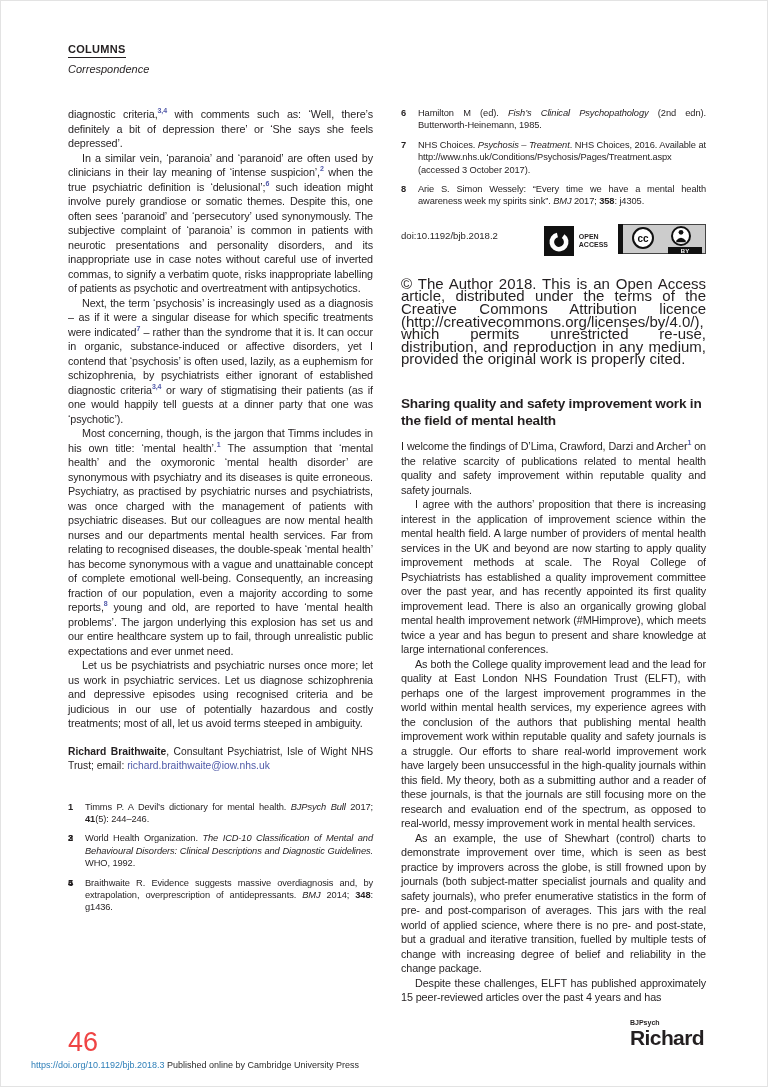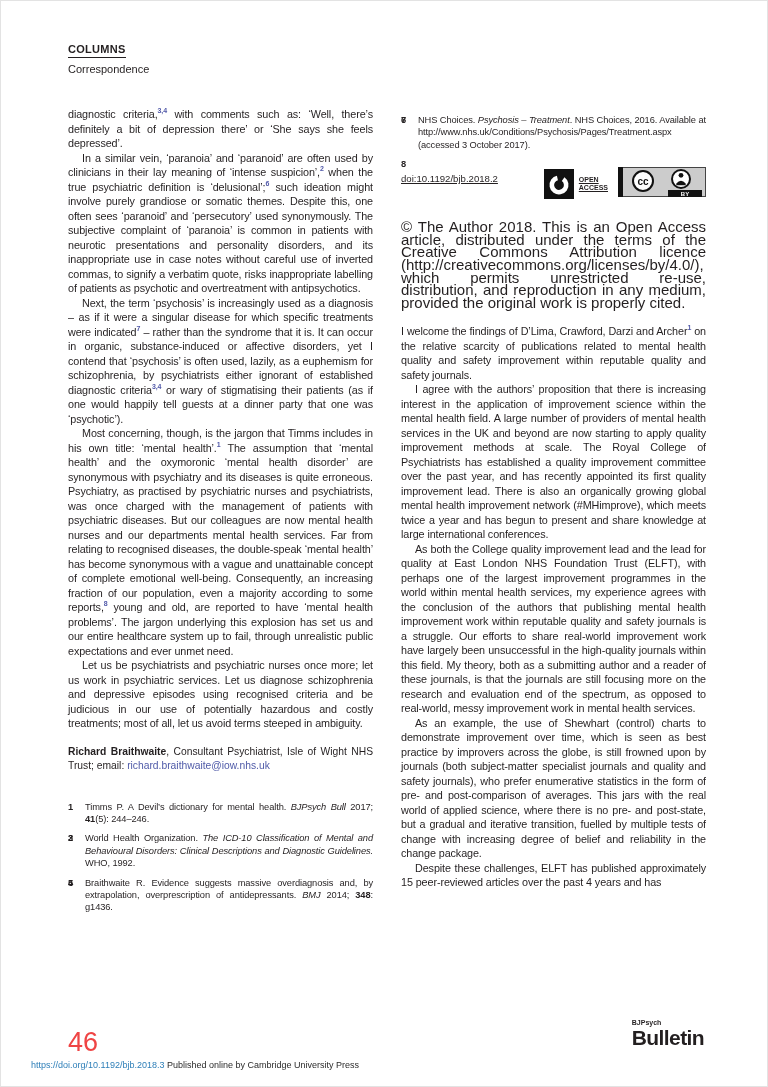--- a/index.html
+++ b/index.html
@@ -11,41 +11,41 @@
     box-sizing:border-box;
     font-family:"Liberation Sans","DejaVu Sans",sans-serif;
     color:#231f20;
     overflow:hidden;
   }
   .content{position:absolute;left:67px;top:38px;width:638px;}
   .kicker{
     font-size:11px;font-weight:bold;letter-spacing:.3px;
     display:inline-block;border-bottom:1.6px solid #231f20;padding-bottom:2px;
   }
-  .subkicker{font-size:11px;margin-top:5px;}
+  .subkicker{font-size:11px;margin-top:5px;font-style:italic;}
   .cols{display:flex;gap:28px;margin-top:32px;}
   .col{width:305px;}
   .bp{
     margin:0;font-size:10.8px;line-height:14.5px;text-align:justify;
     letter-spacing:-0.1px;
   }
   .bp.ind{text-indent:14px;}
   sup.cite{
     font-size:7px;line-height:0;vertical-align:super;
     color:#5058a8;font-weight:bold;
   }
   a.lnk{color:#4f5aa8;text-decoration:none;}
   .sig{margin:14px 0 0 0;font-size:10.3px;line-height:14px;text-align:justify;}
   .reflist{margin-top:28px;}
   .ref{
     position:relative;padding-left:17px;margin-bottom:7px;
     font-size:9.3px;line-height:12.4px;text-align:justify;letter-spacing:-0.1px;
   }
   .rn{position:absolute;left:0;top:0;font-weight:bold;}
-  .doirow{display:flex;justify-content:space-between;align-items:flex-start;margin-top:16px;text-decoration:underline;}
+  .doirow{display:flex;justify-content:space-between;align-items:flex-start;margin-top:16px;}
   .doi{font-size:9.6px;padding-top:6px;}
   .badges{display:flex;gap:10px;align-items:center;}
   .oa{display:flex;align-items:center;gap:5px;}
   .oa-box{width:30px;height:30px;background:#111;display:flex;align-items:center;justify-content:center;}
   .oa-text{font-size:7px;font-weight:bold;line-height:8px;color:#231f20;}
   .copyright{margin-top:20px;font-size:15px;line-height:12.6px;text-align:justify;}
   .art-title{
     margin:30px 0 10px 0;font-size:13.6px;line-height:16.5px;font-weight:bold;
     letter-spacing:-0.2px;text-align:left;
   }
@@ -88,23 +88,23 @@
             <div class="ref"><span class="rn">1</span><span><span>Timms P. A Devil’s dictionary for mental health. </span><em>BJPsych Bull</em><span> 2017; </span><strong>41</strong><span>(5): 244–246.</span></span></div>
             <div class="ref"><span class="rn">2</span></div>
             <div class="ref"><span class="rn">3</span><span><span>World Health Organization. </span><em>The ICD-10 Classification of Mental and Behavioural Disorders: Clinical Descriptions and Diagnostic Guidelines.</em><span> WHO, 1992.</span></span></div>
             <div class="ref"><span class="rn">4</span></div>
             <div class="ref"><span class="rn">5</span><span><span>Braithwaite R. Evidence suggests massive overdiagnosis and, by extrapolation, overprescription of antidepressants. </span><em>BMJ</em><span> 2014; </span><strong>348</strong><span>: g1436.</span></span></div>
           </div>
       </div>
 
       <div class="col">
         <div>
-            <div class="ref"><span class="rn">6</span></div>
+            <div class="ref"><span class="rn">6</span><span><span>Hamilton M (ed). </span><em>Fish’s Clinical Psychopathology</em><span> (2nd edn). Butterworth-Heinemann, 1985.</span></span></div>
             <div class="ref"><span class="rn">7</span><span><span>NHS Choices. </span><em>Psychosis – Treatment</em><span>. NHS Choices, 2016. Available at http://www.nhs.uk/Conditions/Psychosis/Pages/Treatment.aspx (accessed 3 October 2017).</span></span></div>
-            <div class="ref"><span class="rn">8</span></div>
+            <div class="ref"><span class="rn">8</span><span><span>Arie S. Simon Wessely: “Every time we have a mental health awareness week my spirits sink”. </span><em>BMJ</em><span> 2017; </span><strong>358</strong><span>: j4305.</span></span></div>
           </div>
 
         <div class="doirow">
           <div class="doi">doi:10.1192/bjb.2018.2</div>
           <div class="badges">
             <div class="oa">
               <div class="oa-box">
                 <svg width="30" height="30" viewBox="0 0 30 30" aria-hidden="true">
                   <rect x="0" y="0" width="30" height="30" fill="#111"></rect>
                   <circle cx="15" cy="16" r="7.2" fill="none" stroke="#fff" stroke-width="4.6" stroke-dasharray="39 7" transform="rotate(-55 15 16)"></circle>
@@ -128,32 +128,33 @@
                 </g>
                 <rect x="50" y="23" width="34" height="7" fill="#111"></rect>
                 <text x="67" y="28.6" font-size="6" font-weight="bold" text-anchor="middle" fill="#fff">BY</text>
               </svg>
             </div>
           </div>
         </div>
 
         <p class="copyright">© The Author 2018. This is an Open Access article, distributed under the terms of the Creative Commons Attribution licence (http://creativecommons.org/licenses/by/4.0/), which permits unrestricted re-use, distribution, and reproduction in any medium, provided the original work is properly cited.</p>
 
+        <h2 class="art-title">Sharing quality and safety improvement work in the field of mental health</h2>
         <div>
             <p class="bp"><span>I welcome the findings of D’Lima, Crawford, Darzi and Archer</span><sup class="cite">1</sup><span> on the relative scarcity of publications related to mental health quality and safety improvement within reputable quality and safety journals.</span></p>
             <p class="bp ind"><span>I agree with the authors’ proposition that there is increasing interest in the application of improvement science within the mental health field. A large number of providers of mental health services in the UK and beyond are now starting to apply quality improvement methods at scale. The Royal College of Psychiatrists has established a quality improvement committee over the past year, and has recently appointed its first quality improvement lead. There is also an organically growing global mental health improvement network (#MHimprove), which meets twice a year and has begun to present and share knowledge at large international conferences.</span></p>
             <p class="bp ind"><span>As both the College quality improvement lead and the lead for quality at East London NHS Foundation Trust (ELFT), with perhaps one of the largest improvement programmes in the world within mental health services, my experience agrees with the conclusion of the authors that publishing mental health improvement work within reputable quality and safety journals is a struggle. Our efforts to share real-world improvement work have largely been unsuccessful in the high-quality journals within this field. My theory, both as a submitting author and a reader of these journals, is that the journals are still focusing more on the research and evaluation end of the spectrum, as opposed to real-world, messy improvement work in mental health services.</span></p>
             <p class="bp ind"><span>As an example, the use of Shewhart (control) charts to demonstrate improvement over time, which is seen as best practice by improvers across the globe, is still frowned upon by journals (both subject-matter specialist journals and quality and safety journals), who prefer enumerative statistics in the form of pre- and post-comparison of averages. This jars with the real world of applied science, where there is no pre- and post-state, but a gradual and iterative transition, fuelled by multiple tests of change with increasing degree of belief and reliability in the change package.</span></p>
             <p class="bp ind"><span>Despite these challenges, ELFT has published approximately 15 peer-reviewed articles over the past 4 years and has</span></p>
           </div>
       </div>
     </div>
   </div>
 
   <div class="pagenum">46</div>
 
   <div class="logo">
     <div class="logo-small">BJPsych</div>
-    <div class="logo-big">Bulletin</div>
+    <div class="logo-big">Richard</div>
   </div>
 
   <div class="bottomline"><a href="#">https://doi.org/10.1192/bjb.2018.3</a><span> Published online by Cambridge University Press</span></div>
 </div>
 
 </body></html>

